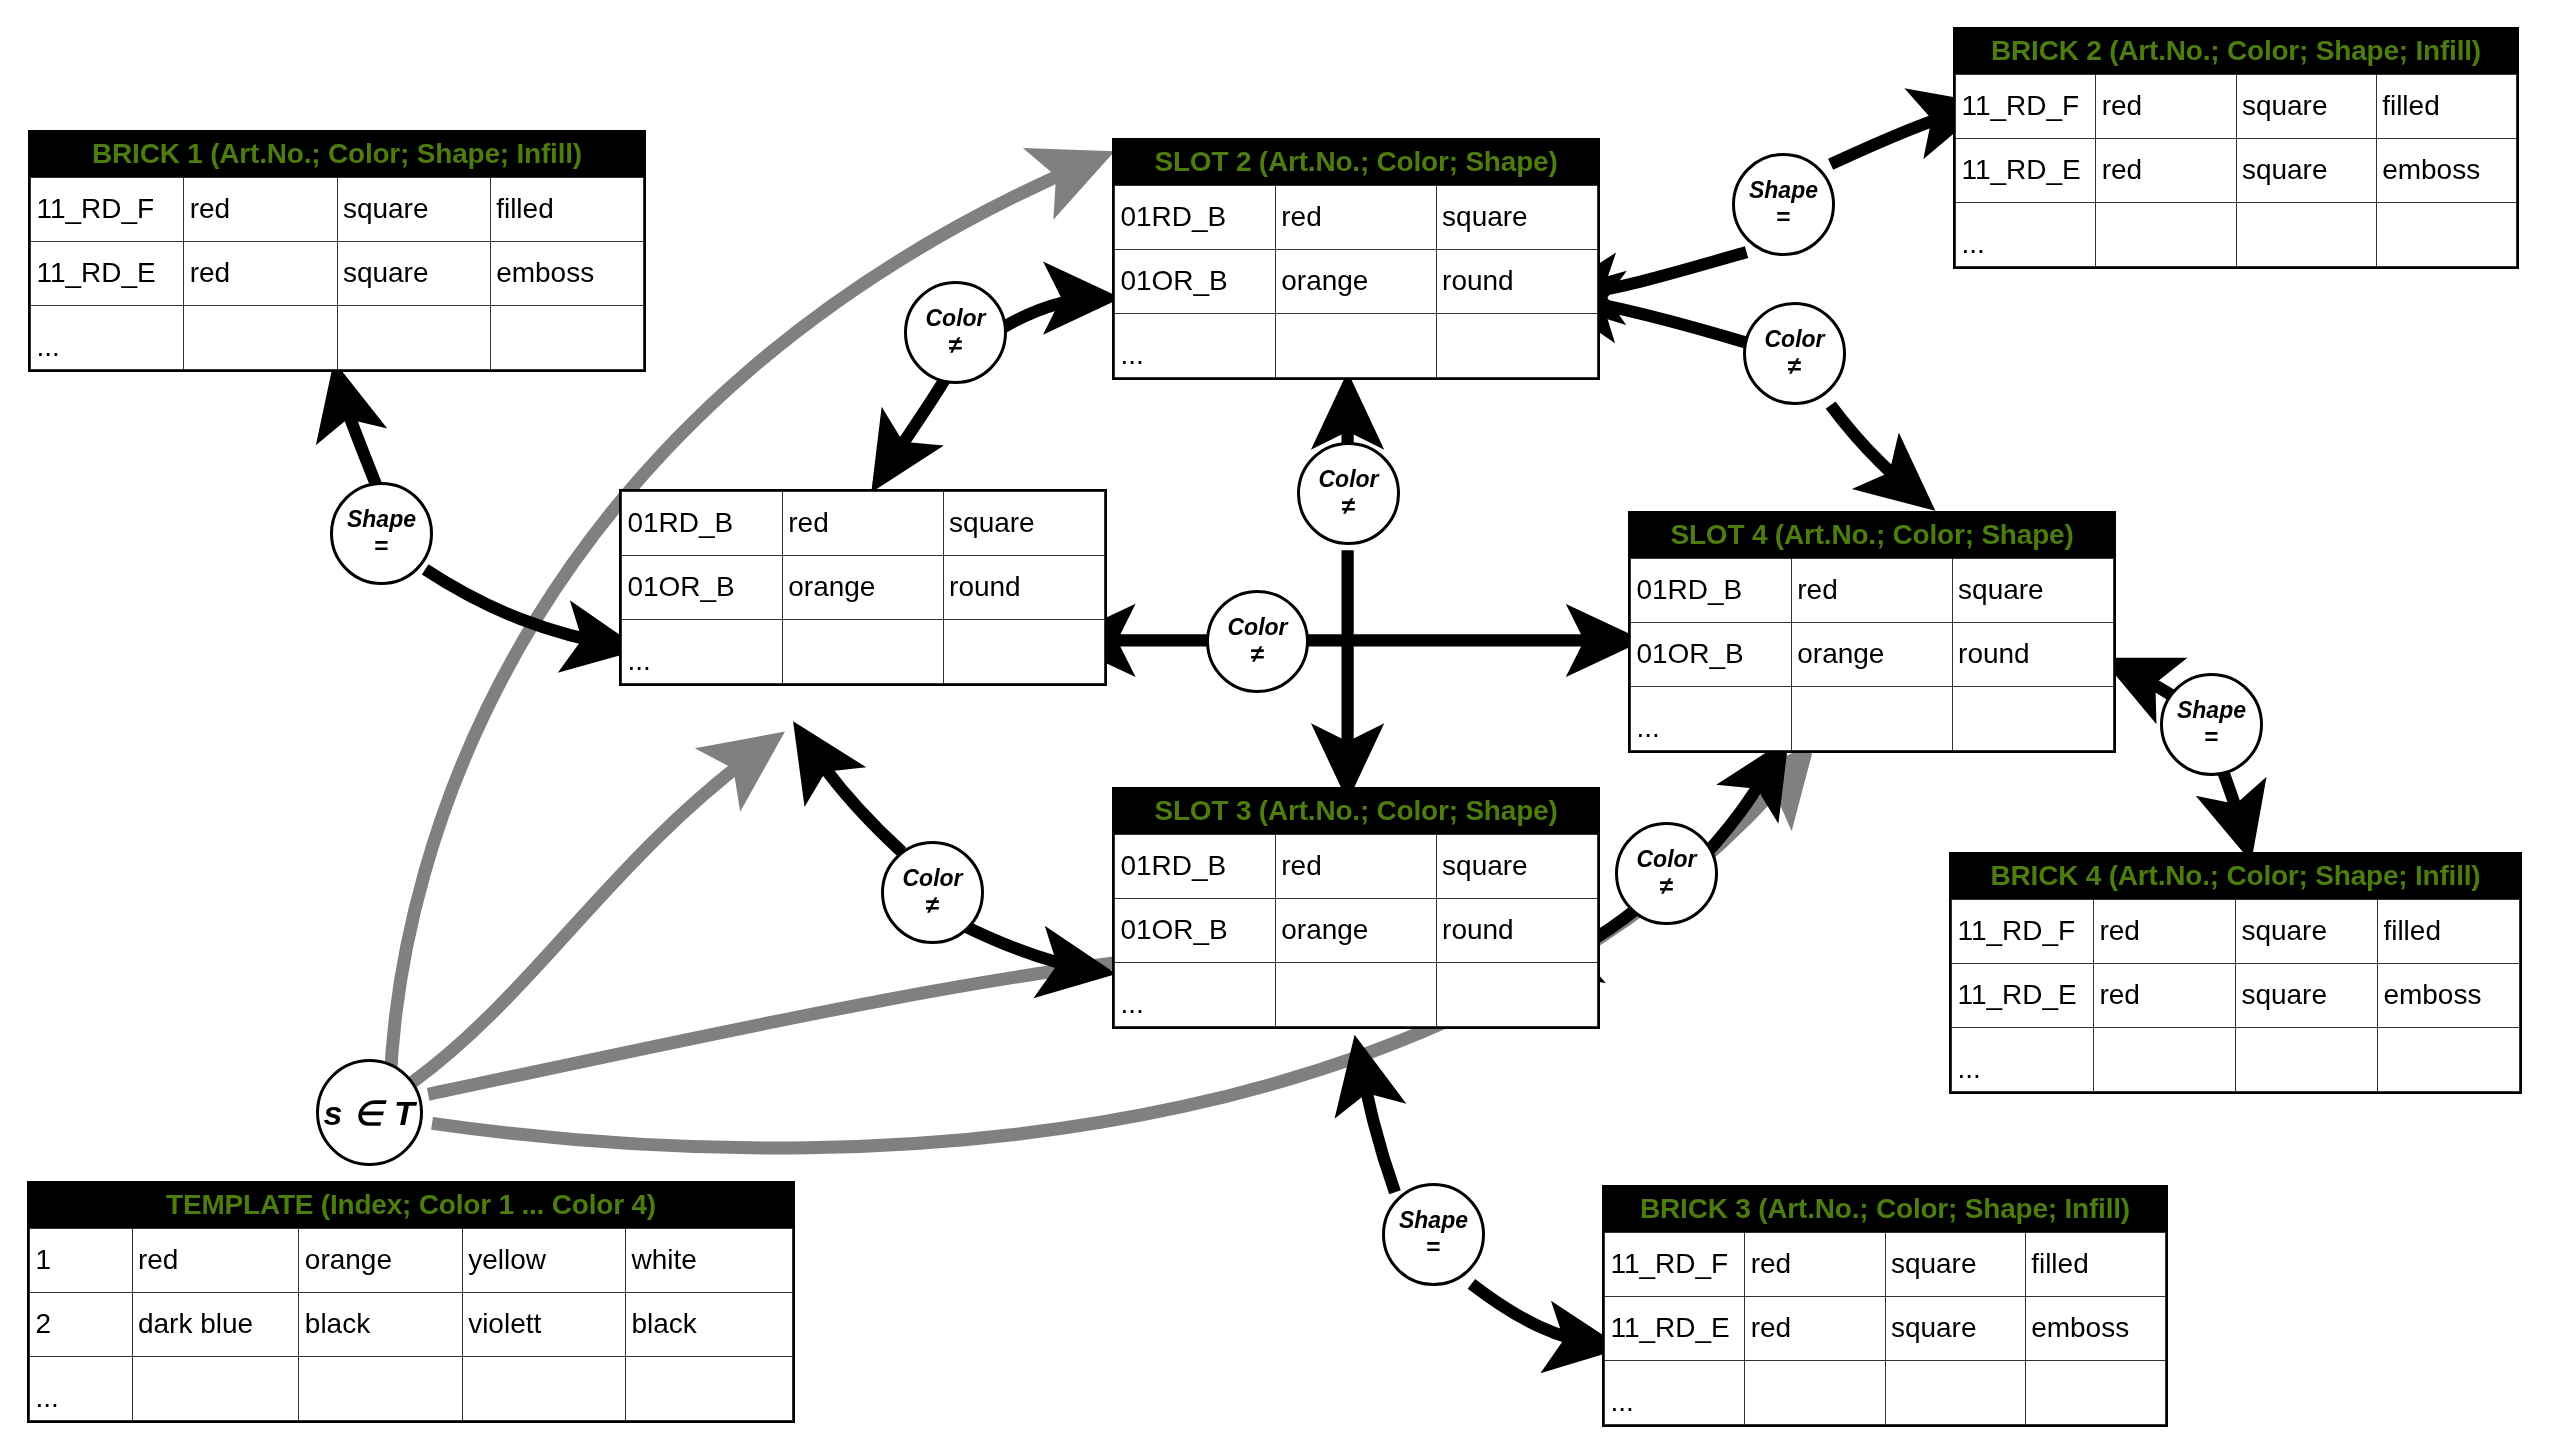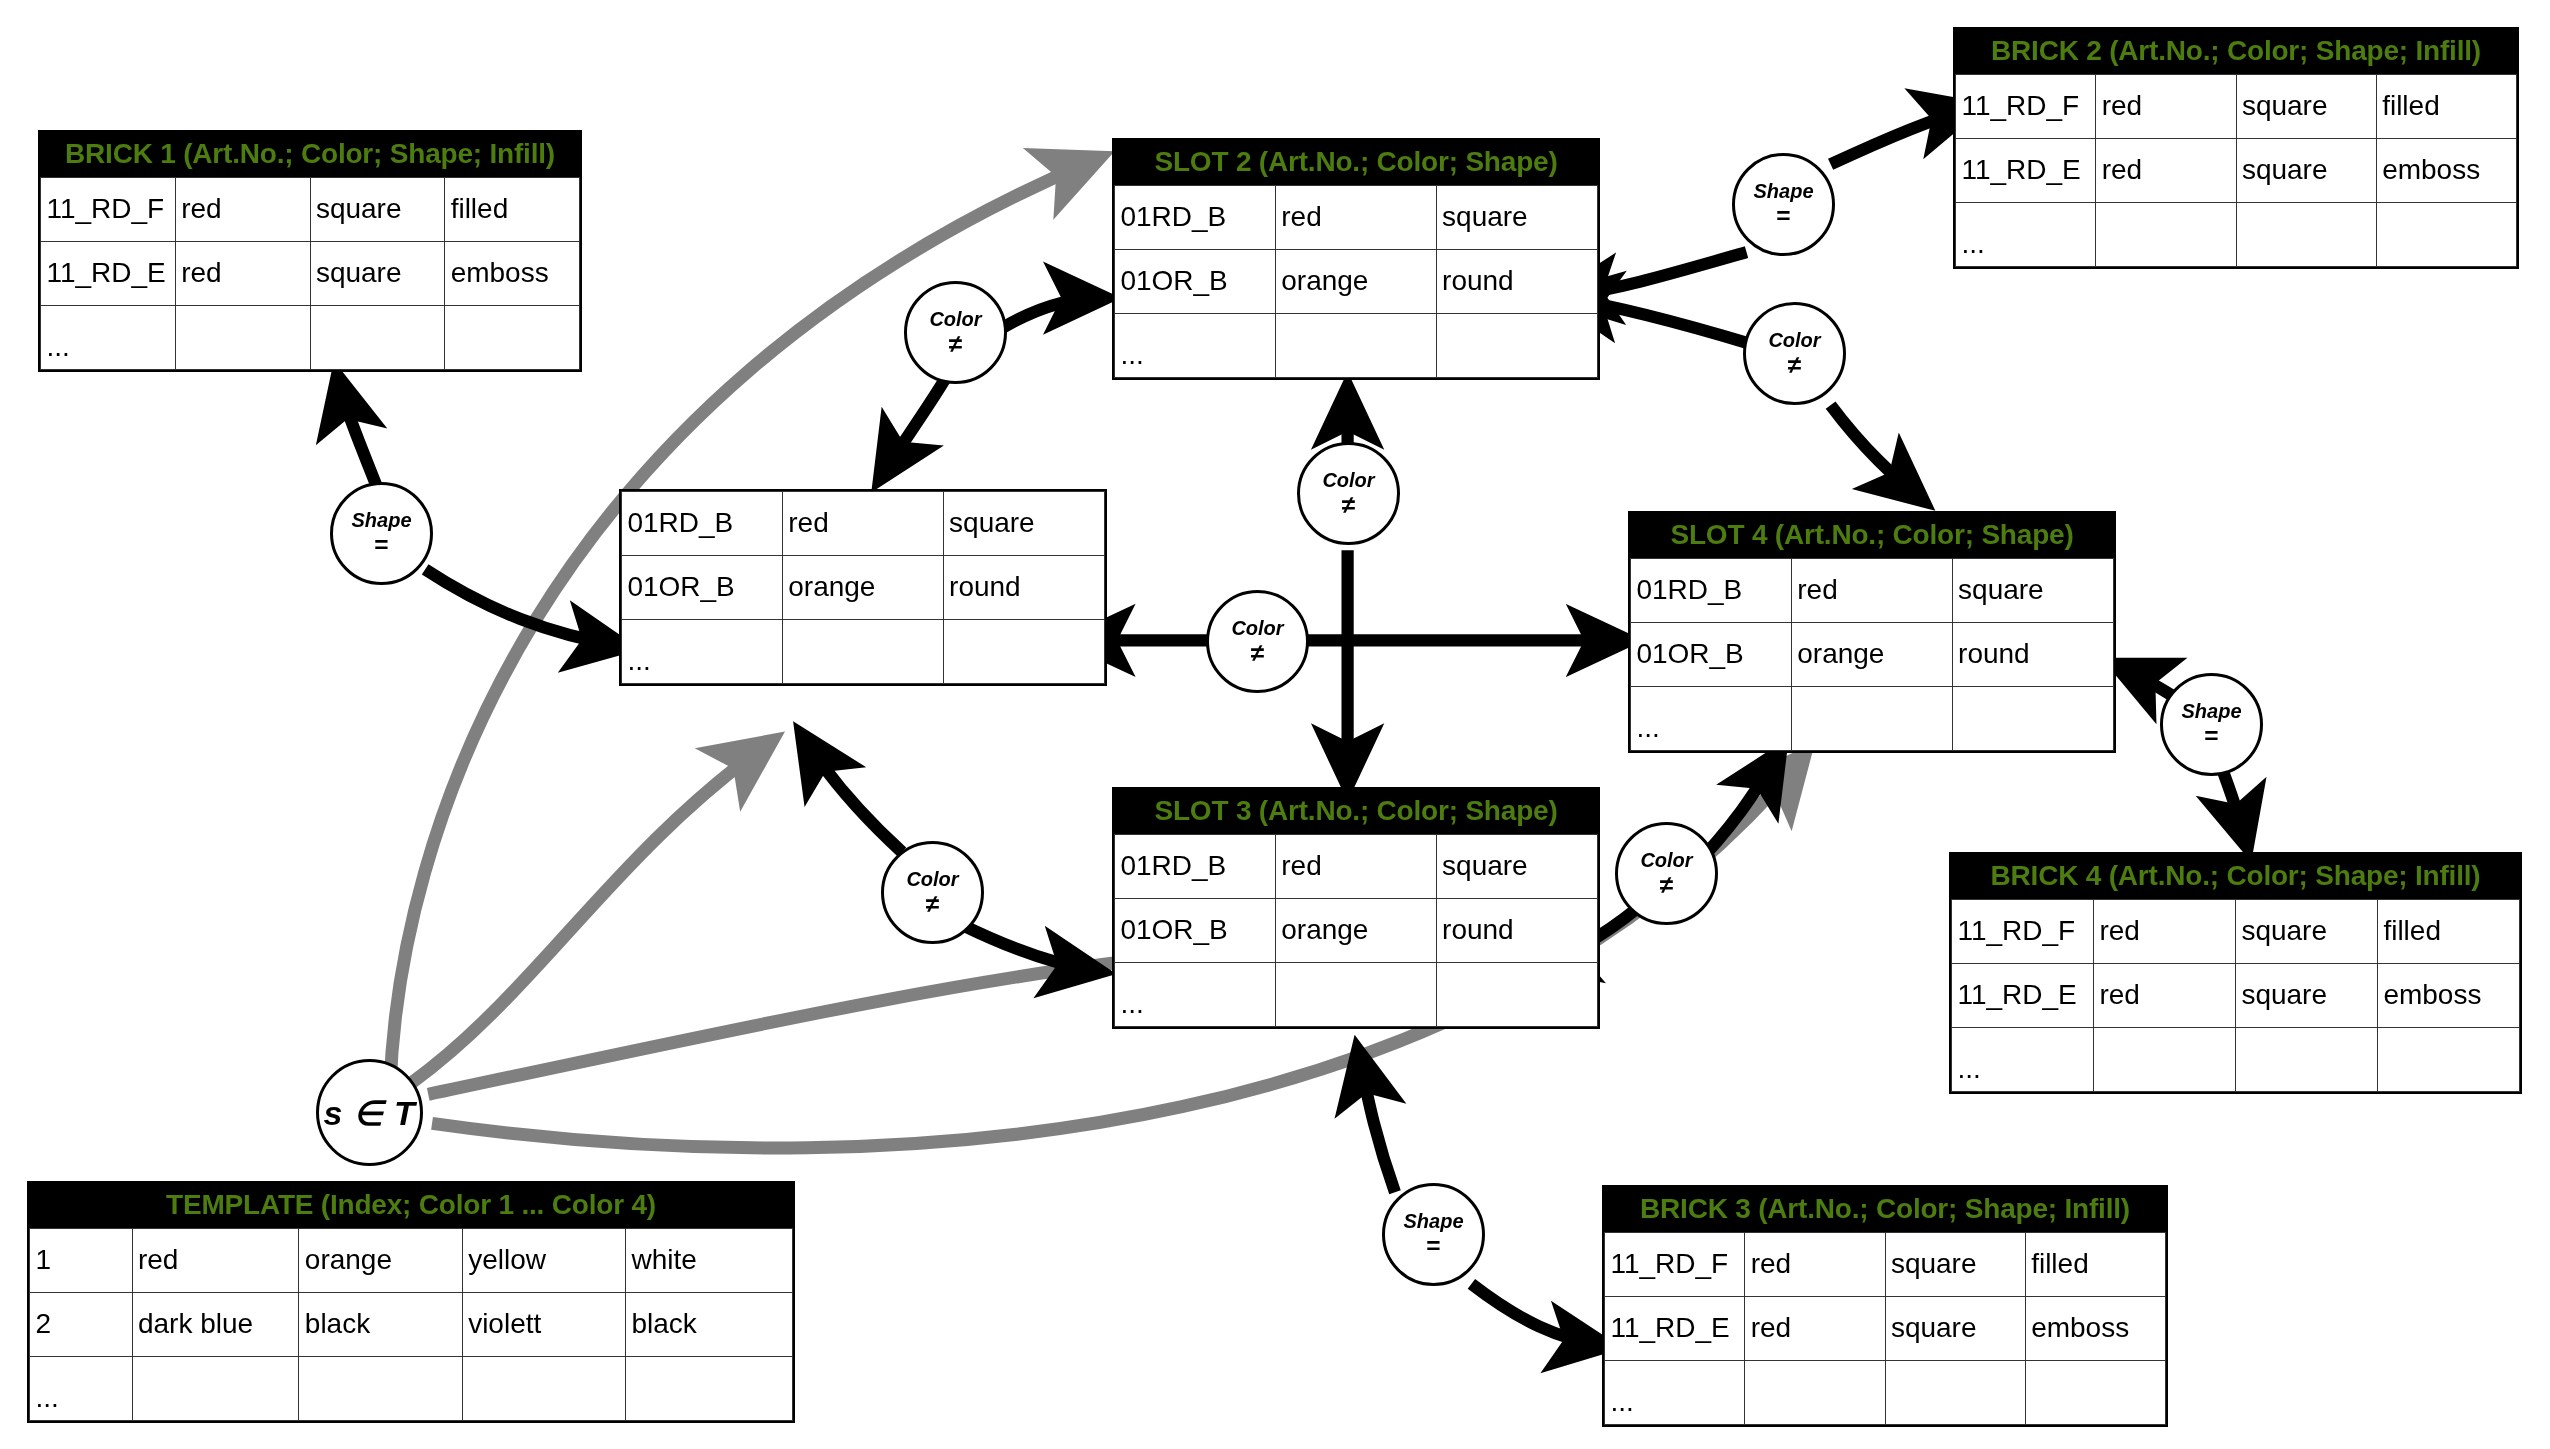--- a/index.html
+++ b/index.html
@@ -15,21 +15,21 @@
   .tbl table{border-collapse:collapse;width:100%;table-layout:fixed;}
   .tbl td{border:1.5px solid #333;font-size:28px;padding:4.6px 3.8px 6.1px 5.4px;
           color:#000;vertical-align:middle;white-space:nowrap;overflow:hidden;
           font-weight:normal;}
   .tbl tr{height:64px;}
   .tbl td.e{color:#000;}
 
   .node{position:absolute;border:3.1px solid #000;background:#fff;border-radius:50%;
         display:flex;flex-direction:column;align-items:center;justify-content:center;
         box-sizing:border-box;z-index:5;}
-  .node .n1{font-size:20px;font-weight:bold;font-style:italic;line-height:1;margin-bottom:3.1px;}
+  .node .n1{font-size:23px;font-weight:bold;font-style:italic;line-height:1;margin-bottom:3.1px;}
   .node .n2{font-size:24.5px;font-weight:bold;line-height:1;}
   .node.settop .n1{font-size:34px;margin-bottom:0;letter-spacing:0.8px;}
 </style>
 </head>
 <body>
 
 <div id="stage">
 
   <svg class="edges" viewBox="0 0 3336 1896">
     <defs>
@@ -75,21 +75,21 @@
       <path d="M2140,1190 C2090,1230 2050,1250 2018,1258"></path>
 
       <path d="M2845,912 C2810,890 2790,880 2775,873"></path>
       <path d="M2905,1000 C2920,1040 2930,1070 2938,1100"></path>
 
       <path d="M1825,1560 C1800,1490 1790,1440 1778,1382"></path>
       <path d="M1925,1680 C1990,1730 2040,1752 2095,1760"></path>
     </g>
   </svg>
 
-  <div class="tbl" style="left:38px;top:130px;width:544px;">
+  <div class="tbl" style="left:28px;top:130px;width:618px;">
     <div class="hdr">BRICK 1 (Art.No.; Color; Shape; Infill)</div>
     <table>
       <tbody>
           <tr>
         <td class="e" style="width:25%">11_RD_F</td>
         <td class="e" style="width:25%">red</td>
         <td class="e" style="width:25%">square</td>
         <td class="e" style="width:25%">filled</td>
       </tr>
       <tr>

